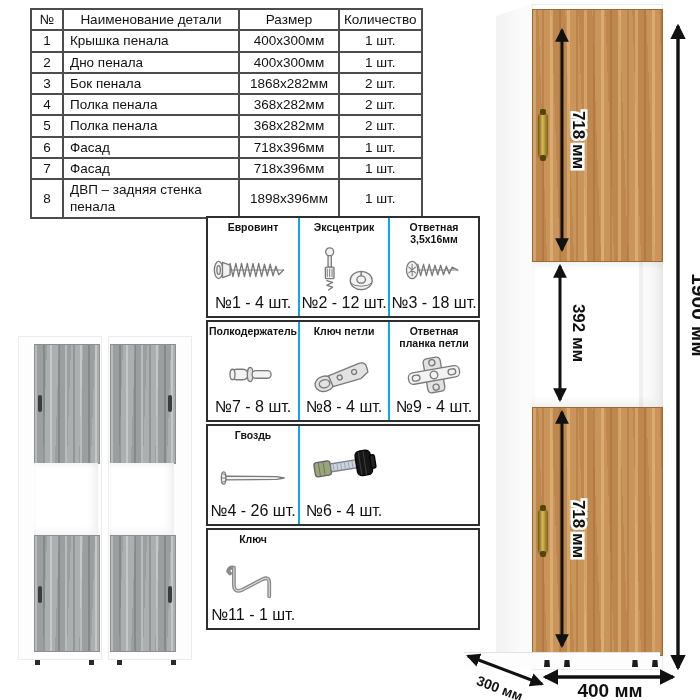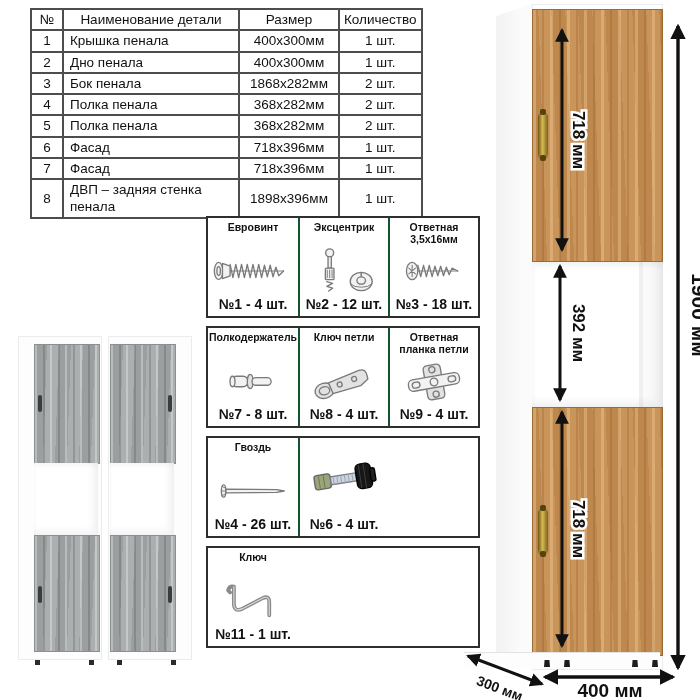--- a/index.html
+++ b/index.html
@@ -7,26 +7,26 @@
           font-family:"Liberation Sans", sans-serif;color:#111;}
 
   
   .parts-table{position:absolute;left:30px;top:8px;border-collapse:collapse;
                font-size:13.5px;line-height:1.28;}
   .parts-table th,.parts-table td{border:2px solid #4d4d4d;padding:1px 4px;text-align:center;font-weight:400;}
   .parts-table td.name{text-align:left;padding-left:6px;}
 
   
   .hardware{position:absolute;left:206px;top:216px;width:274px;}
-  .hw-row{display:grid;grid-template-columns:1fr 1fr 1fr;border:2px solid #2e2e2e;margin-bottom:8px;background:#fff;}
-  .hw-cell{height:93px;display:flex;flex-direction:column;align-items:center;border-left:2px solid #14532d;padding:3px 1px 2px;}
+  .hw-row{display:grid;grid-template-columns:1fr 1fr 1fr;border:2px solid #2e2e2e;margin-bottom:2px;background:#fff;}
+  .hw-cell{height:93px;display:flex;flex-direction:column;align-items:center;border-left:2px solid #0ea5e9;padding:3px 1px 2px;}
   .hw-cell:first-child{border-left:none;}
   .hw-title{font-size:10.5px;font-weight:700;text-align:center;line-height:1.18;min-height:25px;}
   .hw-icon{flex:1;display:flex;align-items:center;justify-content:center;}
-  .hw-count{font-size:14px;font-weight:700;margin-bottom:2px;}
+  .hw-count{font-size:16px;font-weight:400;margin-bottom:2px;}
 
   
   .left-cabinets{position:absolute;left:18px;top:336px;width:172px;height:326px;}
   .cab{position:absolute;top:0;width:82px;height:322px;background:#fdfdfd;border:1px solid #ececec;}
   .cab.a{left:0;} .cab.b{left:90px;}
   .cab-door{position:absolute;width:64px;height:118px;
             background-color:#a5a8a9;border:1px solid #8b8f90;
             background-image:
               repeating-linear-gradient(90deg, rgba(255,255,255,.30) 0 2px, rgba(0,0,0,0) 2px 8px, rgba(55,60,62,.22) 8px 10px, rgba(0,0,0,0) 10px 15px),
               repeating-linear-gradient(92deg, rgba(128,132,134,.25) 0 12px, rgba(196,200,202,.22) 12px 24px);}

